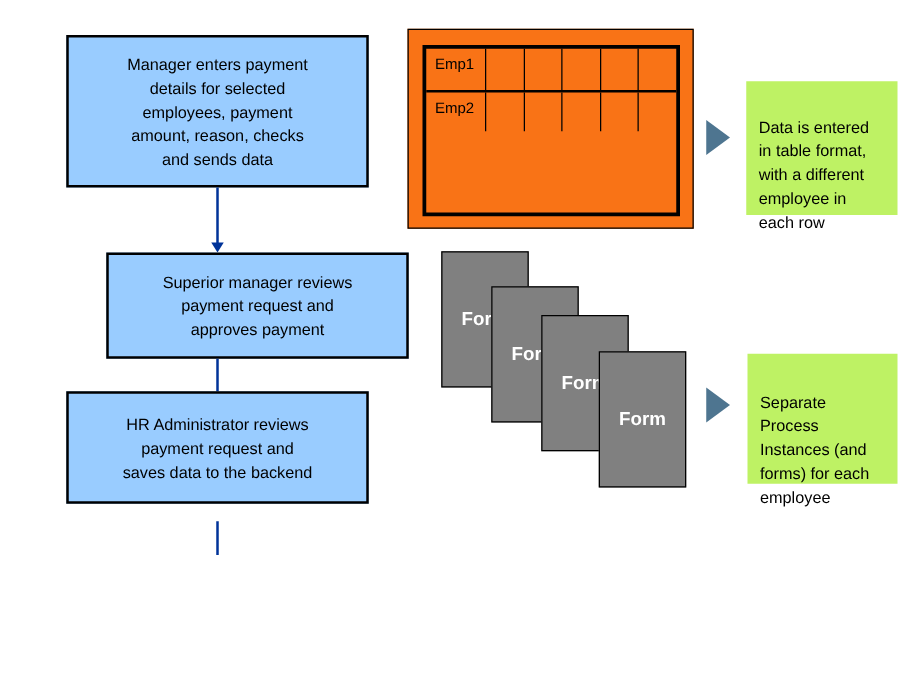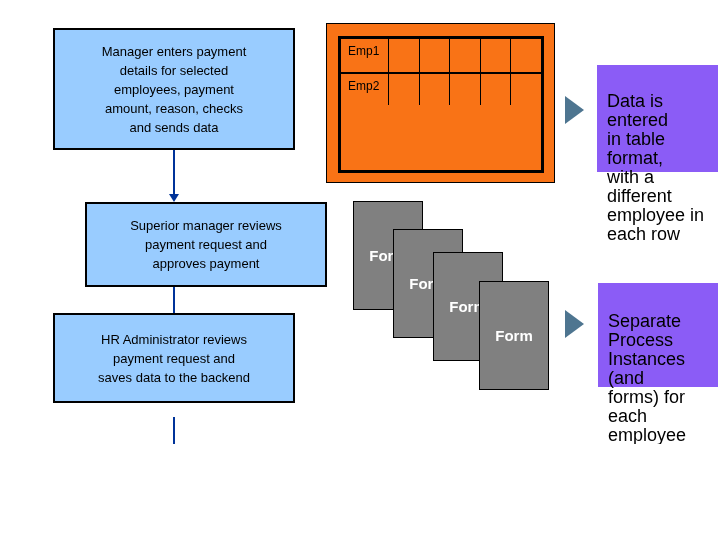--- a/index.html
+++ b/index.html
@@ -110,22 +110,22 @@
     border-top: 14px solid transparent;
     border-bottom: 14px solid transparent;
     border-left: 19px solid #4E7590;
   }
   .pointer-1 { left: 565px; top: 96px; }
   .pointer-2 { left: 565px; top: 310px; }
 
   
   .note {
     position: absolute;
-    background: #8b5cf6;
-    font-size: 18px;
+    background: #bef264;
+    font-size: 13px;
     line-height: 19px;
     white-space: pre-line;
     padding: 8px 4px 0 10px;
   }
   .note-1 { left: 597px; top: 65px;  width: 121px; height: 107px; }
   .note-2 { left: 598px; top: 283px; width: 120px; height: 104px; padding-top: 10px; }
 </style>
 </head>
 <body>
 

